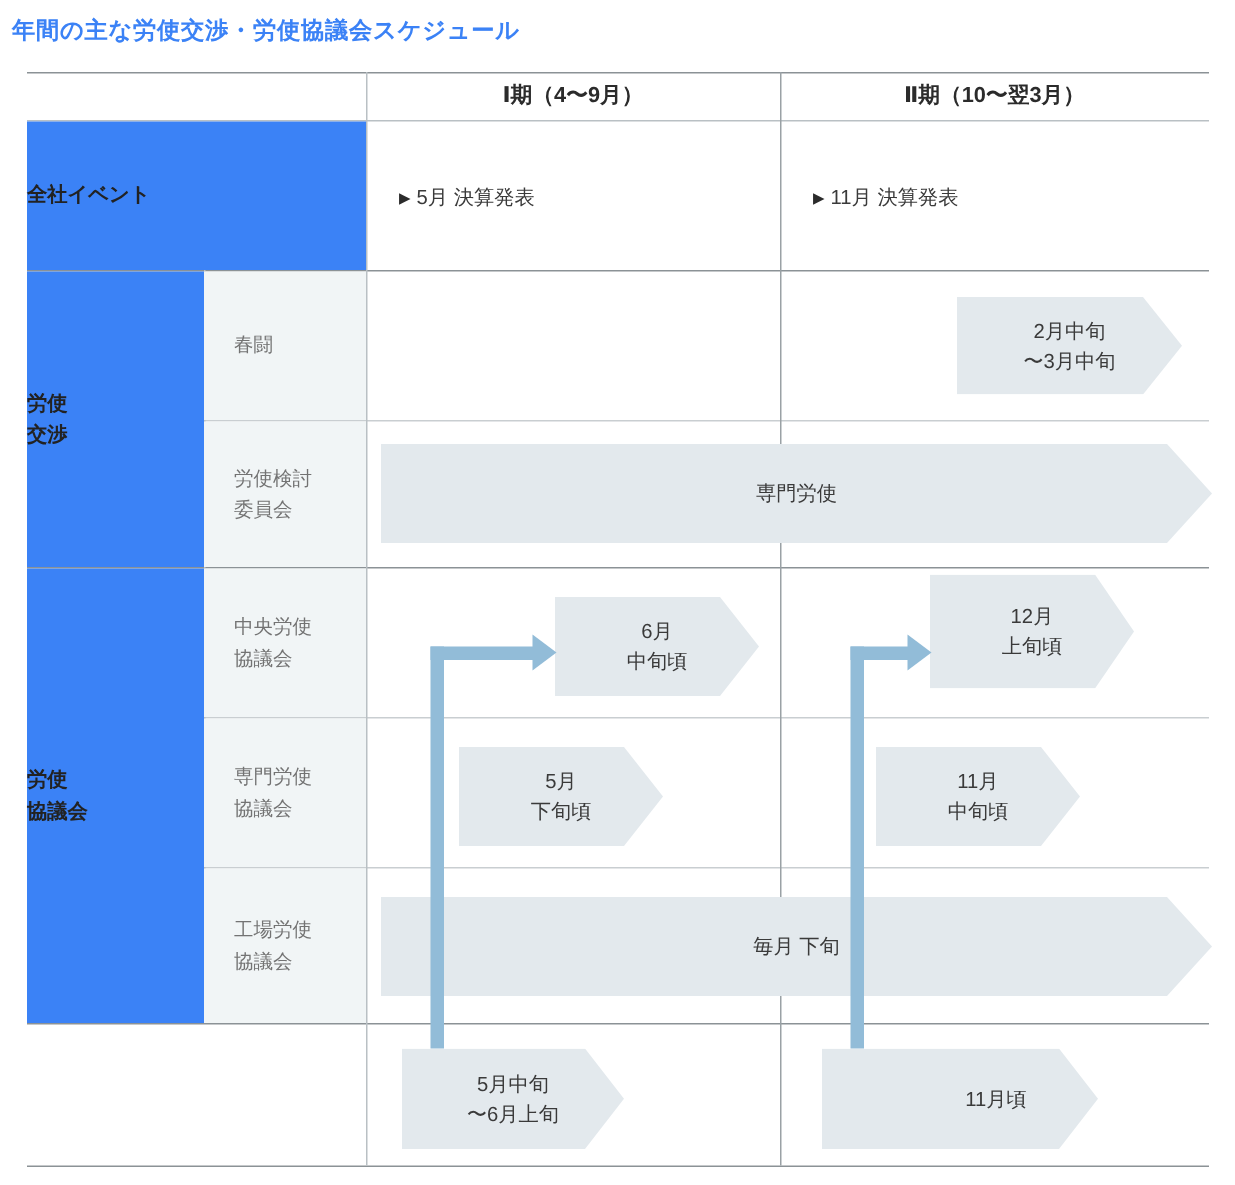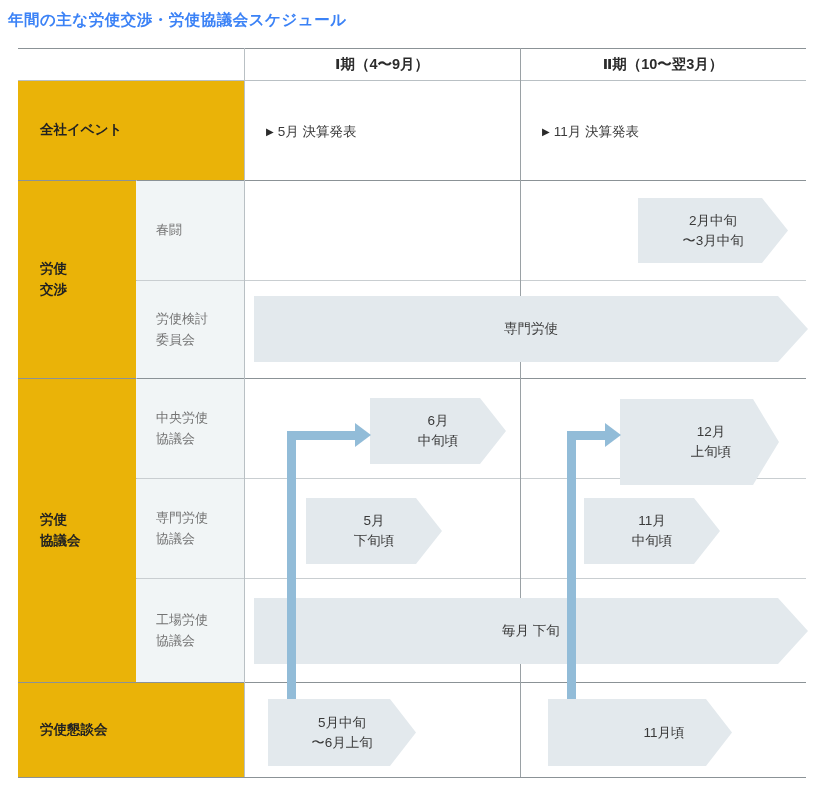--- a/index.html
+++ b/index.html
@@ -35,23 +35,23 @@
   
   .hdr{
     position:absolute;top:0;height:32px;line-height:32px;
     text-align:center;font-size:14.5px;font-weight:bold;color:#2b2b2b;
     white-space:nowrap;
   }
 
   
   .glabel{
     position:absolute;left:0;width:118px;
-    background:#eab308;
+    background:#3b82f6;
     display:flex;align-items:center;
-    padding-left:22px;box-sizing:border-box;
+    padding-left:0;box-sizing:border-box;
   }
   .glabel span{
     font-size:13.5px;font-weight:bold;color:#222;
     line-height:1.5;white-space:pre-line;
   }
   .glabel.wide{width:226px;}
 
   .slabel{
     position:absolute;left:118px;width:108px;
     background:#f1f5f6;
@@ -151,41 +151,38 @@
       <span>労使
 協議会</span>
     </div>
 
     <div class="slabel" style="top:331px;height:99px;">
       <span>中央労使
 協議会</span>
     </div>
     <div class="chev" style="left:352px;top:350px;width:136px;height:66px;">6月
 中旬頃</div>
-    <div class="chev" style="left:602px;top:351px;width:136px;height:86px;padding-left:23px;">12月
+    <div class="chev" style="left:602px;top:335px;width:136px;height:76px;">12月
 上旬頃</div>
 
     <div class="slabel" style="top:431px;height:99px;">
       <span>専門労使
 協議会</span>
     </div>
     <div class="chev" style="left:288px;top:450px;width:136px;height:66px;">5月
 下旬頃</div>
     <div class="chev" style="left:566px;top:450px;width:136px;height:66px;">11月
 中旬頃</div>
 
     <div class="slabel" style="top:531px;height:103px;">
       <span>工場労使
 協議会</span>
     </div>
     <div class="chev wide" style="left:236px;top:550px;width:554px;height:66px;">毎月 下旬</div>
 
-    <div class="glabel wide" style="top:635px;height:94px;">
-      <span>労使懇談会</span>
-    </div>
     <div class="chev" style="left:250px;top:651px;width:148px;height:67px;">5月中旬
 〜6月上旬</div>
     <div class="chev" style="left:530px;top:651px;width:136px;height:67px;padding-left:48px;">11月頃</div>
 
     <div class="bluestem" style="left:269px;top:383px;height:268px;"></div>
     <div class="bluearm" style="left:269px;top:383px;width:70px;"></div>
     <div class="bluehead" style="left:337px;top:375px;"></div>
 
     <div class="bluestem" style="left:549px;top:383px;height:268px;"></div>
     <div class="bluearm" style="left:549px;top:383px;width:40px;"></div>

